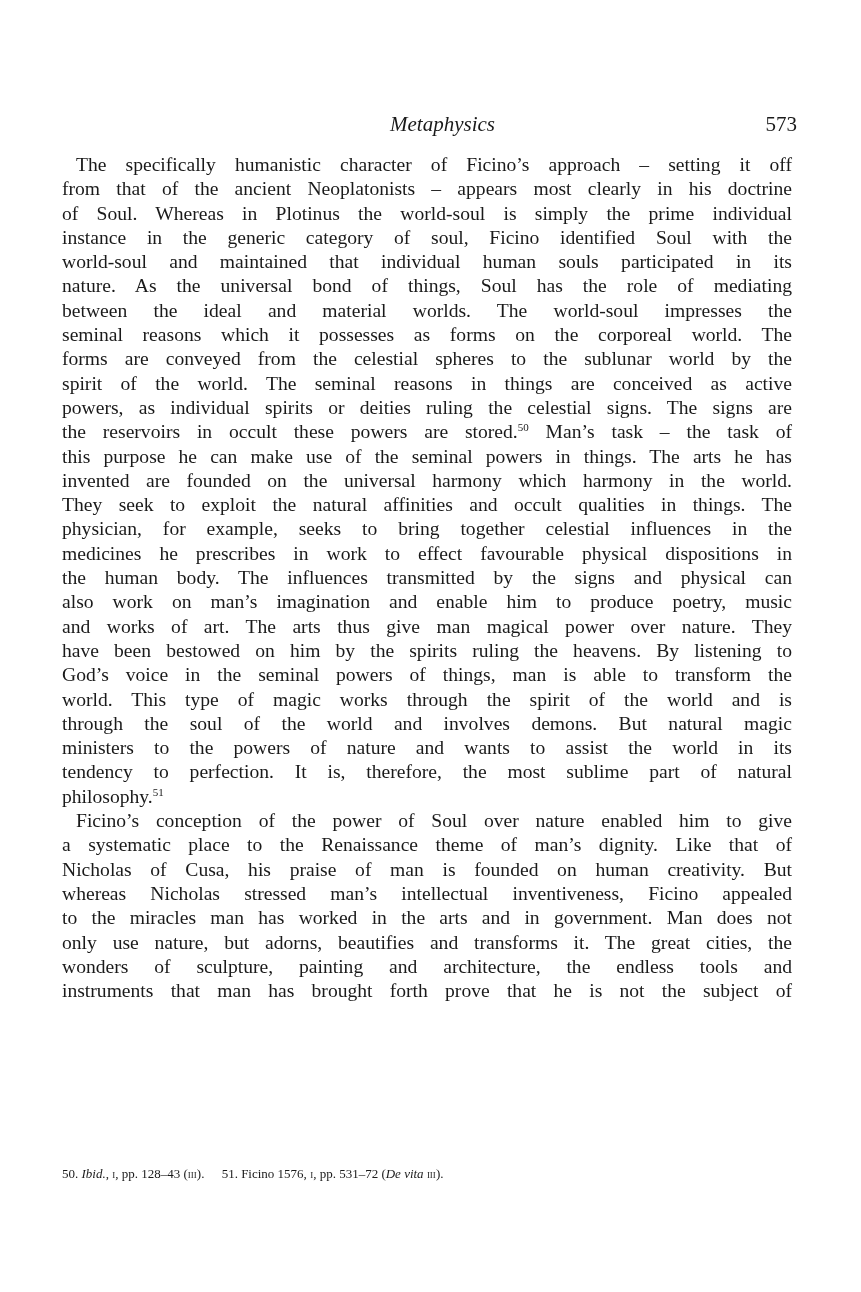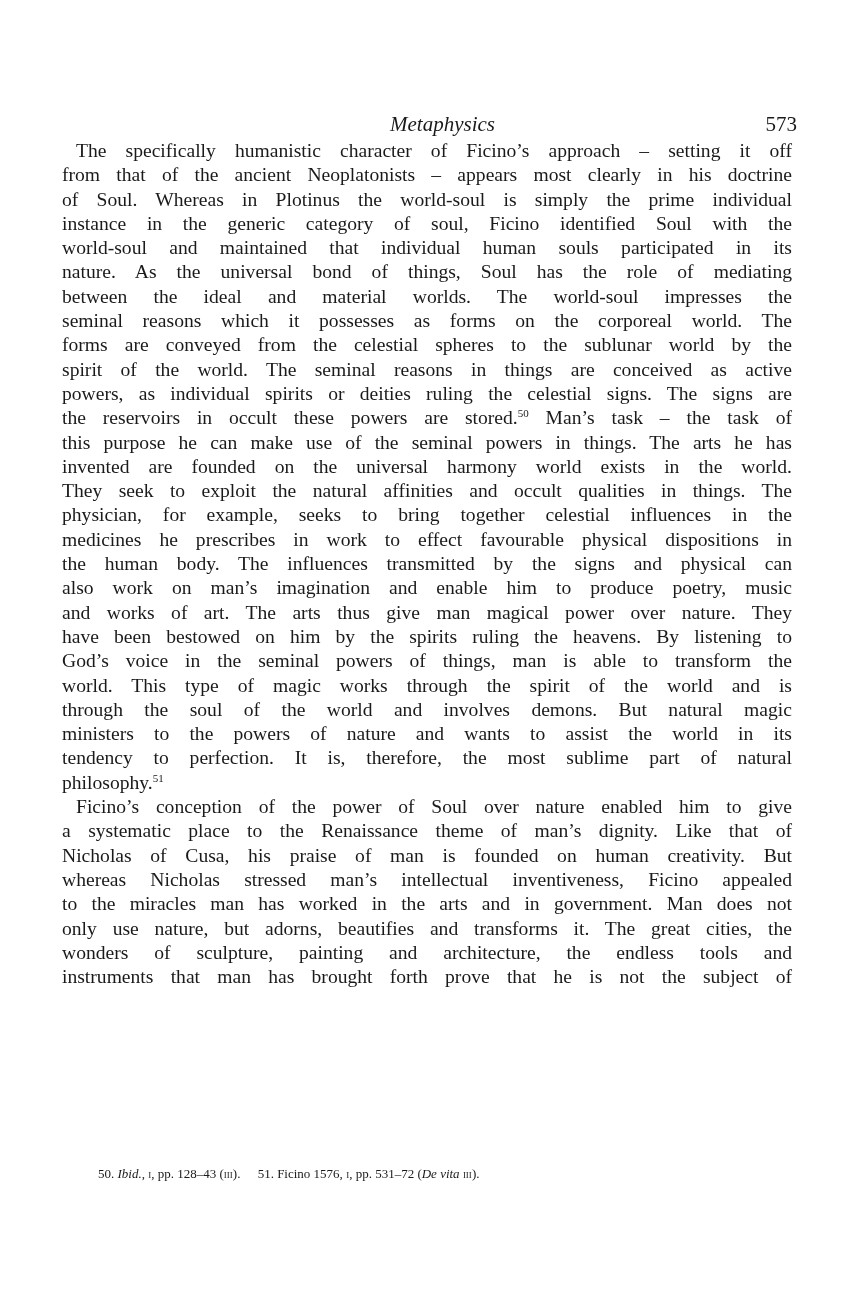--- a/index.html
+++ b/index.html
@@ -32,21 +32,21 @@
       line-height: 30px;
     }
     .page-number {
       position: absolute;
       right: 64px;
       font-size: 21px;
       line-height: 30px;
     }
     .body-text {
       position: absolute;
-      top: 139px;
+      top: 153px;
       left: 62px;
       width: 730px;
     }
     .line {
       display: block;
       height: 24.3px;
       font-size: 19.6px;
       line-height: 24.3px;
       text-align: justify;
       text-align-last: justify;
@@ -66,21 +66,20 @@
       margin-top: 18px;
     }
     .footnotes {
       position: absolute;
       top: 1165px;
       left: 62px;
       width: 730px;
       font-size: 13px;
       line-height: 18px;
       white-space: nowrap;
-      margin-left: 36px;
     }
     .fn {
       display: inline;
     }
     .fn + .fn {
       margin-left: 14px;
     }
     .it { font-style: italic; }
     .sc { font-variant: small-caps; }
   </style>
@@ -100,21 +99,21 @@
   <span class="line">instance in the generic category of soul, Ficino identified Soul with the</span>
   <span class="line">world-soul and maintained that individual human souls participated in its</span>
   <span class="line">nature. As the universal bond of things, Soul has the role of mediating</span>
   <span class="line">between the ideal and material worlds. The world-soul impresses the</span>
   <span class="line">seminal reasons which it possesses as forms on the corporeal world. The</span>
   <span class="line">forms are conveyed from the celestial spheres to the sublunar world by the</span>
   <span class="line">spirit of the world. The seminal reasons in things are conceived as active</span>
   <span class="line">powers, as individual spirits or deities ruling the celestial signs. The signs are</span>
   <span class="line"><span>the reservoirs in occult these powers are stored.</span><sup>50</sup><span> Man’s task – the task of</span></span>
   <span class="line">this purpose he can make use of the seminal powers in things. The arts he has</span>
-  <span class="line">invented are founded on the universal harmony world exists in the world.</span>
+  <span class="line">invented are founded on the universal harmony which harmony in the world.</span>
   <span class="line">They seek to exploit the natural affinities and occult qualities in things. The</span>
   <span class="line">physician, for example, seeks to bring together celestial influences in the</span>
   <span class="line">medicines he prescribes in work to effect favourable physical dispositions in</span>
   <span class="line">the human body. The influences transmitted by the signs and physical can</span>
   <span class="line">also work on man’s imagination and enable him to produce poetry, music</span>
   <span class="line">and works of art. The arts thus give man magical power over nature. They</span>
   <span class="line">have been bestowed on him by the spirits ruling the heavens. By listening to</span>
   <span class="line">God’s voice in the seminal powers of things, man is able to transform the</span>
   <span class="line">world. This type of magic works through the spirit of the world and is</span>
   <span class="line">through the soul of the world and involves demons. But natural magic</span>

